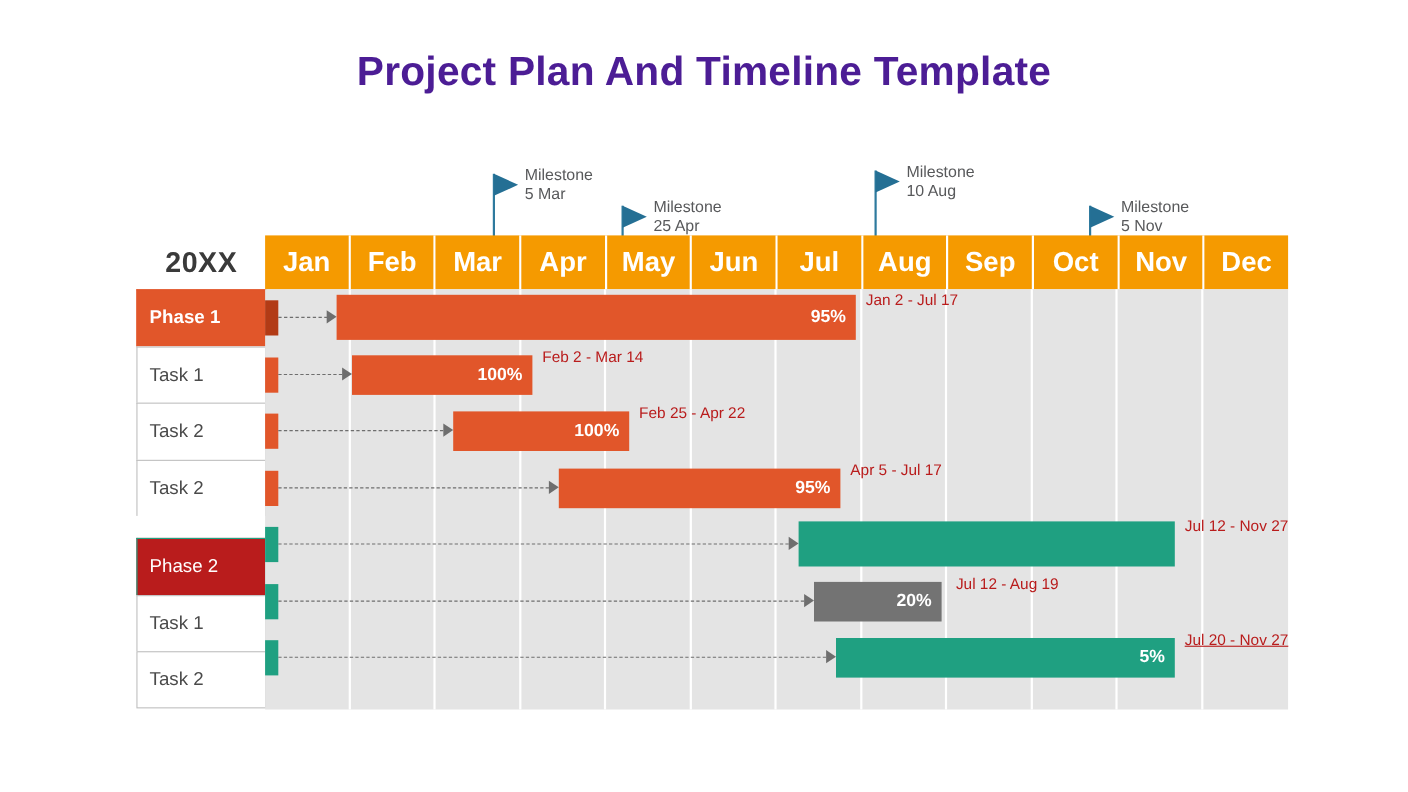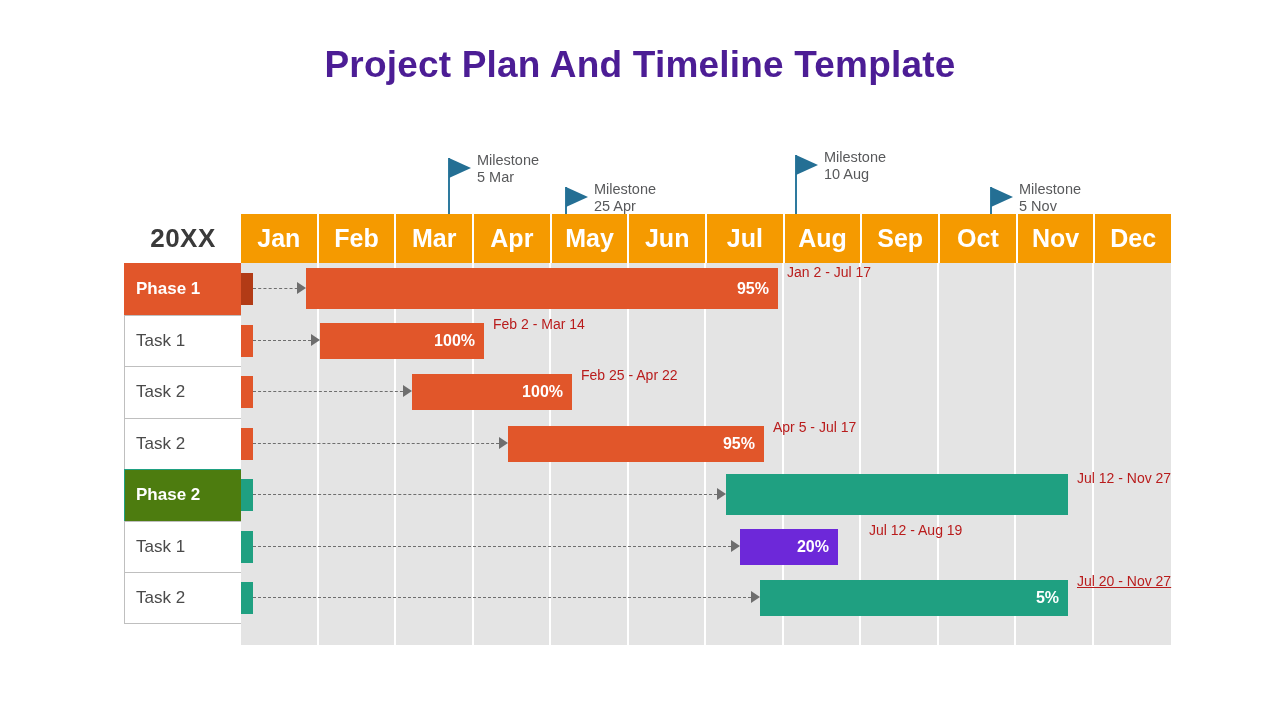--- a/index.html
+++ b/index.html
@@ -100,24 +100,25 @@
   .row-label:last-child {
     border-bottom: 1px solid #BFBFBF;
   }
   .row-label.phase1 {
     background: #E1562A;
     color: #ffffff;
     font-weight: bold;
     border-color: #E1562A;
   }
   .row-label.phase2 {
-    background: #4d7c0f;
+    background: #b91c1c;
     color: #ffffff;
-    font-weight: bold;
+    font-weight: normal;
     border-color: #1FA081;
+    margin-top: 20px;
   }
 
   
   #month-header {
     position: absolute;
     left: 241px;
     top: 214px;
     width: 930px;
     height: 49px;
     display: flex;
@@ -339,21 +340,21 @@
       <div class="bar tall" style="left:485px; width:342px; background:#1FA081;">
         <span class="pct"></span>
       </div>
       <div class="daterange" style="left:836px;">Jul 12 - Nov 27</div>
     </div>
 
     <div class="gantt-row" style="top:257.5px;">
       <div class="stub" style="background:#1FA081;"></div>
       <div class="connector" style="left:12px; width:483px;"></div>
       <div class="arrow" style="left:490px;"></div>
-      <div class="bar" style="left:499px; width:98px; background:#6d28d9;">
+      <div class="bar" style="left:499px; width:116px; background:#737373;">
         <span class="pct">20%</span>
       </div>
       <div class="daterange" style="left:628px;">Jul 12 - Aug 19</div>
     </div>
 
     <div class="gantt-row" style="top:309px;">
       <div class="stub" style="background:#1FA081;"></div>
       <div class="connector" style="left:12px; width:503px;"></div>
       <div class="arrow" style="left:510px;"></div>
       <div class="bar" style="left:519px; width:308px; background:#1FA081;">

